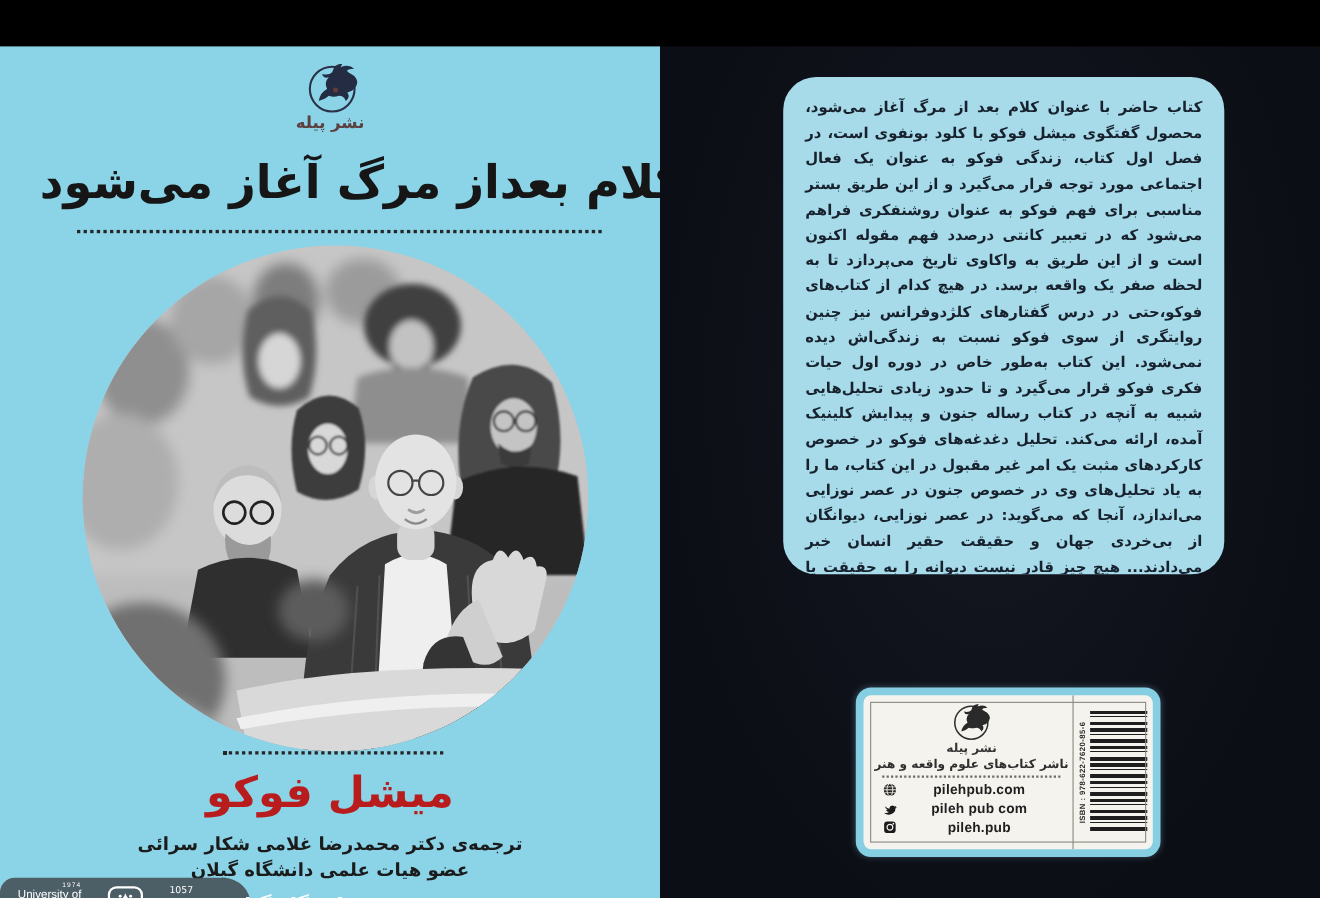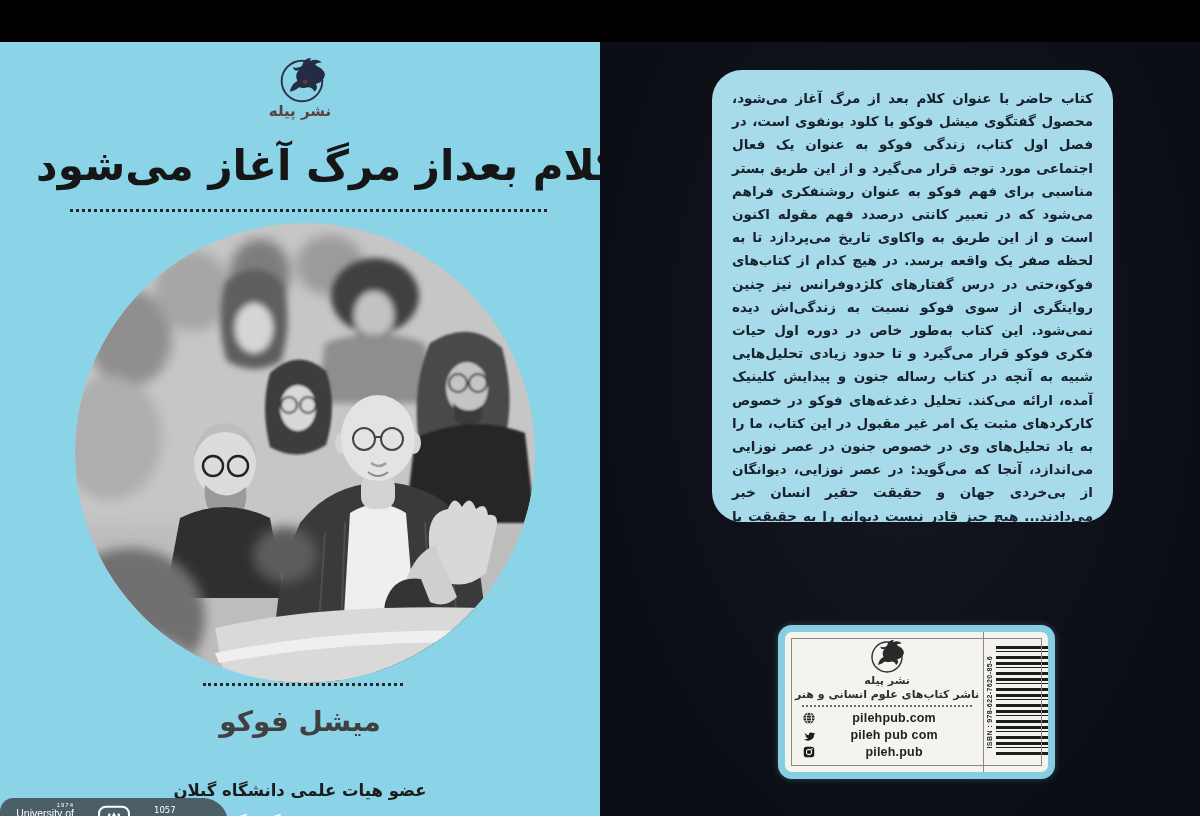--- a/index.html
+++ b/index.html
@@ -14,21 +14,21 @@
             font-size:15px;font-weight:bold;color:#5d4140;direction:rtl;}
   .title{position:absolute;left:0;top:88px;width:656px;margin:0;text-align:center;
          direction:rtl;font-size:42px;font-weight:bold;color:#161616;line-height:72px;}
   .dotted{position:absolute;border-top:3px dotted #262626;height:0;}
   .dotted.long{left:70px;top:167px;width:477px;}
   .dotted.short{left:203px;top:641px;width:200px;}
   .photo-circle{position:absolute;left:75px;top:181px;width:460px;height:460px;
                 border-radius:50%;overflow:hidden;}
   .photo-circle svg{display:block;width:460px;height:460px;}
   .author{position:absolute;left:0;top:648px;width:600px;text-align:center;direction:rtl;
-          font-size:28px;font-weight:bold;color:#404040;line-height:64px;}
+          font-size:39px;font-weight:bold;color:#b91c1c;line-height:64px;}
   .translator{position:absolute;left:0;top:716px;width:600px;text-align:center;direction:rtl;
               font-size:16.5px;font-weight:bold;color:#1b1b1b;}
   .affiliation{position:absolute;left:0;top:739px;width:600px;text-align:center;direction:rtl;
                font-size:16.5px;font-weight:bold;color:#1b1b1b;}
 
   
   .guilan-banner{position:absolute;left:0;top:756px;width:228px;height:50px;
                  background:rgba(71,85,91,0.93);border-radius:14px 26px 26px 0;
                  display:flex;align-items:center;padding:0 8px 0 10px;box-sizing:border-box;gap:23px;}
   .uog-en{display:flex;flex-direction:column;align-items:flex-end;color:#fff;line-height:1.05;
@@ -177,20 +177,21 @@
             <ellipse cx="55" cy="395" rx="75" ry="70" fill="#6f6f6f"></ellipse>
             <ellipse cx="25" cy="462" rx="110" ry="58" fill="#9d9d9d"></ellipse>
             <ellipse cx="210" cy="332" rx="32" ry="28" fill="#5c5c5c"></ellipse>
           </g>
         </g>
       </svg>
     </div>
 
     <div class="dotted short"></div>
     <div class="author">میشل فوکو</div>
+    <div class="translator">ترجمه‌ی دکتر محمدرضا غلامی شکار سرائی</div>
     <div class="affiliation">عضو هیات علمی دانشگاه گیلان</div>
 
     <div class="guilan-banner">
       <div class="uog-en">
         <span class="y1974">1974</span>
         <span class="l1">University of</span>
         <span class="l2">G u i l a n</span>
       </div>
       <svg class="guilan-emblem" viewBox="0 0 50 54">
         <rect x="3" y="3" width="44" height="48" rx="10" fill="none" stroke="#ffffff" stroke-width="3"></rect>
@@ -217,21 +218,21 @@
       <div class="card-inner">
         <div class="card-frame"></div>
 
         <div class="card-left">
           <svg class="mini-logo" viewBox="0 0 60 60">
             <circle cx="30" cy="30" r="26.5" fill="none" stroke="#2f2f2f" stroke-width="2.5"></circle>
             <path d="M14 44 q2 -10 10 -14 q-4 -8 2 -14 q-6 2 -8 -4 q8 2 12 -2 q2 -10 12 -10 l-2 4 q10 -4 16 2 q-8 0 -10 4 q12 2 14 12 q-2 10 -12 12 q4 6 -2 10 q-2 -6 -8 -6 q-6 2 -12 0 q-4 4 -12 6z" fill="#2a2a2a"></path>
             <path d="M26 18 q6 -10 16 -12 q-2 6 2 6 q8 -2 12 4 q-10 -2 -14 2z" fill="#2a2a2a"></path>
           </svg>
           <div class="card-pub-name">نشر پیله</div>
-          <div class="card-tagline">ناشر کتاب‌های علوم انسانی و هنر</div>
+          <div class="card-tagline">ناشر کتاب‌های علوم واقعه و هنر</div>
           <div class="dotsep"></div>
 
           <div class="link-row">
             <svg class="li" viewBox="0 0 16 16">
               <circle cx="8" cy="8" r="6.4" fill="#222222"></circle>
               <ellipse cx="8" cy="8" rx="3" ry="6.4" fill="none" stroke="#f5f3ee" stroke-width="1"></ellipse>
               <line x1="1.6" y1="8" x2="14.4" y2="8" stroke="#f5f3ee" stroke-width="1"></line>
               <line x1="2.6" y1="5" x2="13.4" y2="5" stroke="#f5f3ee" stroke-width=".8"></line>
               <line x1="2.6" y1="11" x2="13.4" y2="11" stroke="#f5f3ee" stroke-width=".8"></line>
             </svg>

